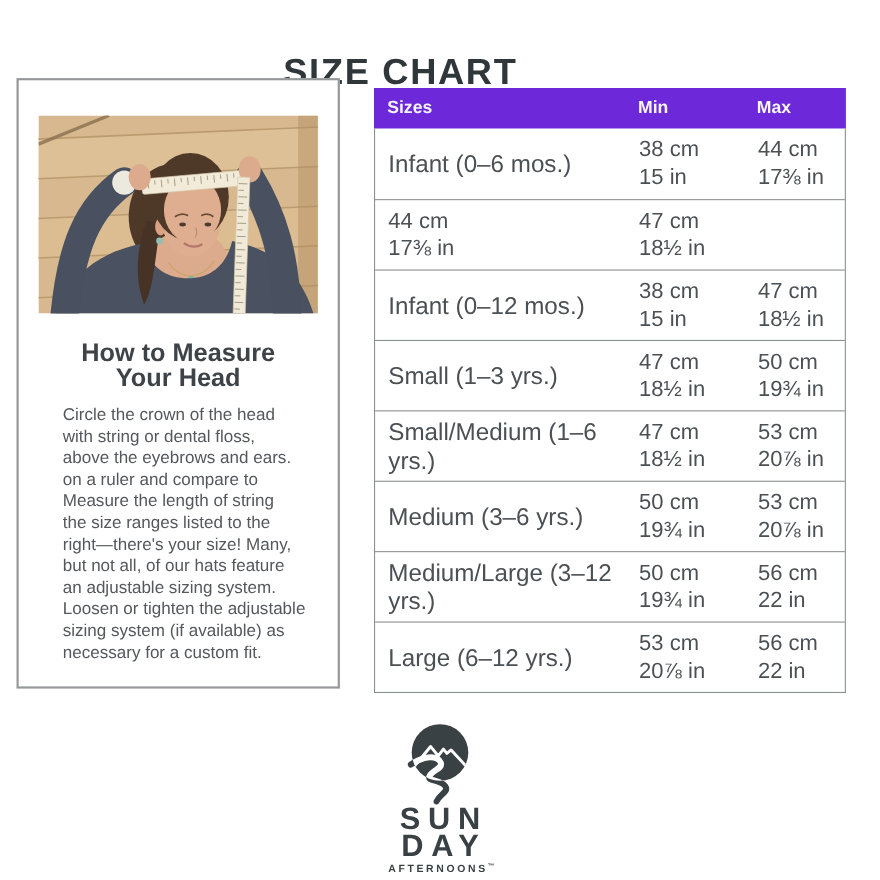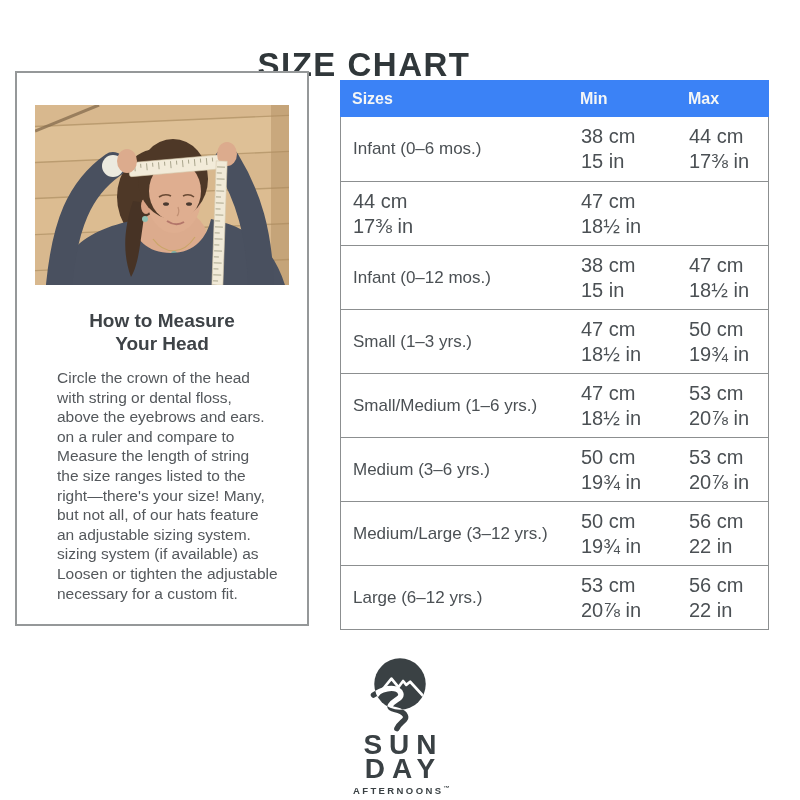--- a/index.html
+++ b/index.html
@@ -11,43 +11,43 @@
     letter-spacing:1.5px; color:#30373a;margin-top:38px;
   }
 
   
   .measure-card {
     position:absolute; left:15px; top:71px; width:294px; height:555px;
     background:#ffffff; border:2px solid #959899;
   }
   .photo-wrap { margin:32px auto 0 auto; width:254px; height:180px; display:block; }
   .howto-heading {
-    margin-top:24px; text-align:center; font-size:19px; font-weight:bold;
+    margin-top:24px; text-align:center; font-size:23px; font-weight:bold;
     color:#3e4347; line-height:23px;
   }
   .howto-para {
     margin:13px 0 0 40px; font-size:15.5px; line-height:19.6px; color:#54585c;
   }
 
   
   .size-table {
     position:absolute; left:340px; top:80px; width:429px;
   }
   .table-head {
     display:grid; grid-template-columns:228px 108px 1fr;
-    background:#3b82f6; color:#f4f6f6; height:37px; align-items:center;
+    background:#6d28d9; color:#f4f6f6; height:37px; align-items:center;
     padding-left:12px; font-size:16px; font-weight:600;
   }
   .table-body { border:1px solid #8c8f90; border-top:none; background:#fff; }
   .table-row {
     display:grid; grid-template-columns:228px 108px 1fr;
     height:64px; align-items:center; padding-left:12px;
   }
   .table-row + .table-row { border-top:1px solid #8c8f90; }
-  .cell-label { font-size:17px; color:#4b5054; }
+  .cell-label { font-size:22px; color:#4b5054; }
   .cell-vals { font-size:20px; color:#4b5054; line-height:25px; }
 
   
   .logo {
     position:absolute; left:0; top:656px; width:800px;
     display:flex; flex-direction:column; align-items:center;
   }
   .logo-word {
     font-size:28px; font-weight:800; letter-spacing:7px; margin-right:-7px;
     color:#3a4144; line-height:26px; margin-top:-2px;
@@ -168,22 +168,22 @@
   <div class="howto-para">
     <div>Circle the crown of the head</div>
     <div>with string or dental floss,</div>
     <div>above the eyebrows and ears.</div>
     <div>on a ruler and compare to</div>
     <div>Measure the length of string</div>
     <div>the size ranges listed to the</div>
     <div>right—there's your size! Many,</div>
     <div>but not all, of our hats feature</div>
     <div>an adjustable sizing system.</div>
+    <div>Loosen or tighten the adjustable</div>
     <div>sizing system (if available) as</div>
-    <div>Loosen or tighten the adjustable</div>
     <div>necessary for a custom fit.</div>
   </div>
 </div>
 
 <div class="size-table">
   <div class="table-head">
     <div>Sizes</div>
     <div>Min</div>
     <div>Max</div>
   </div>

